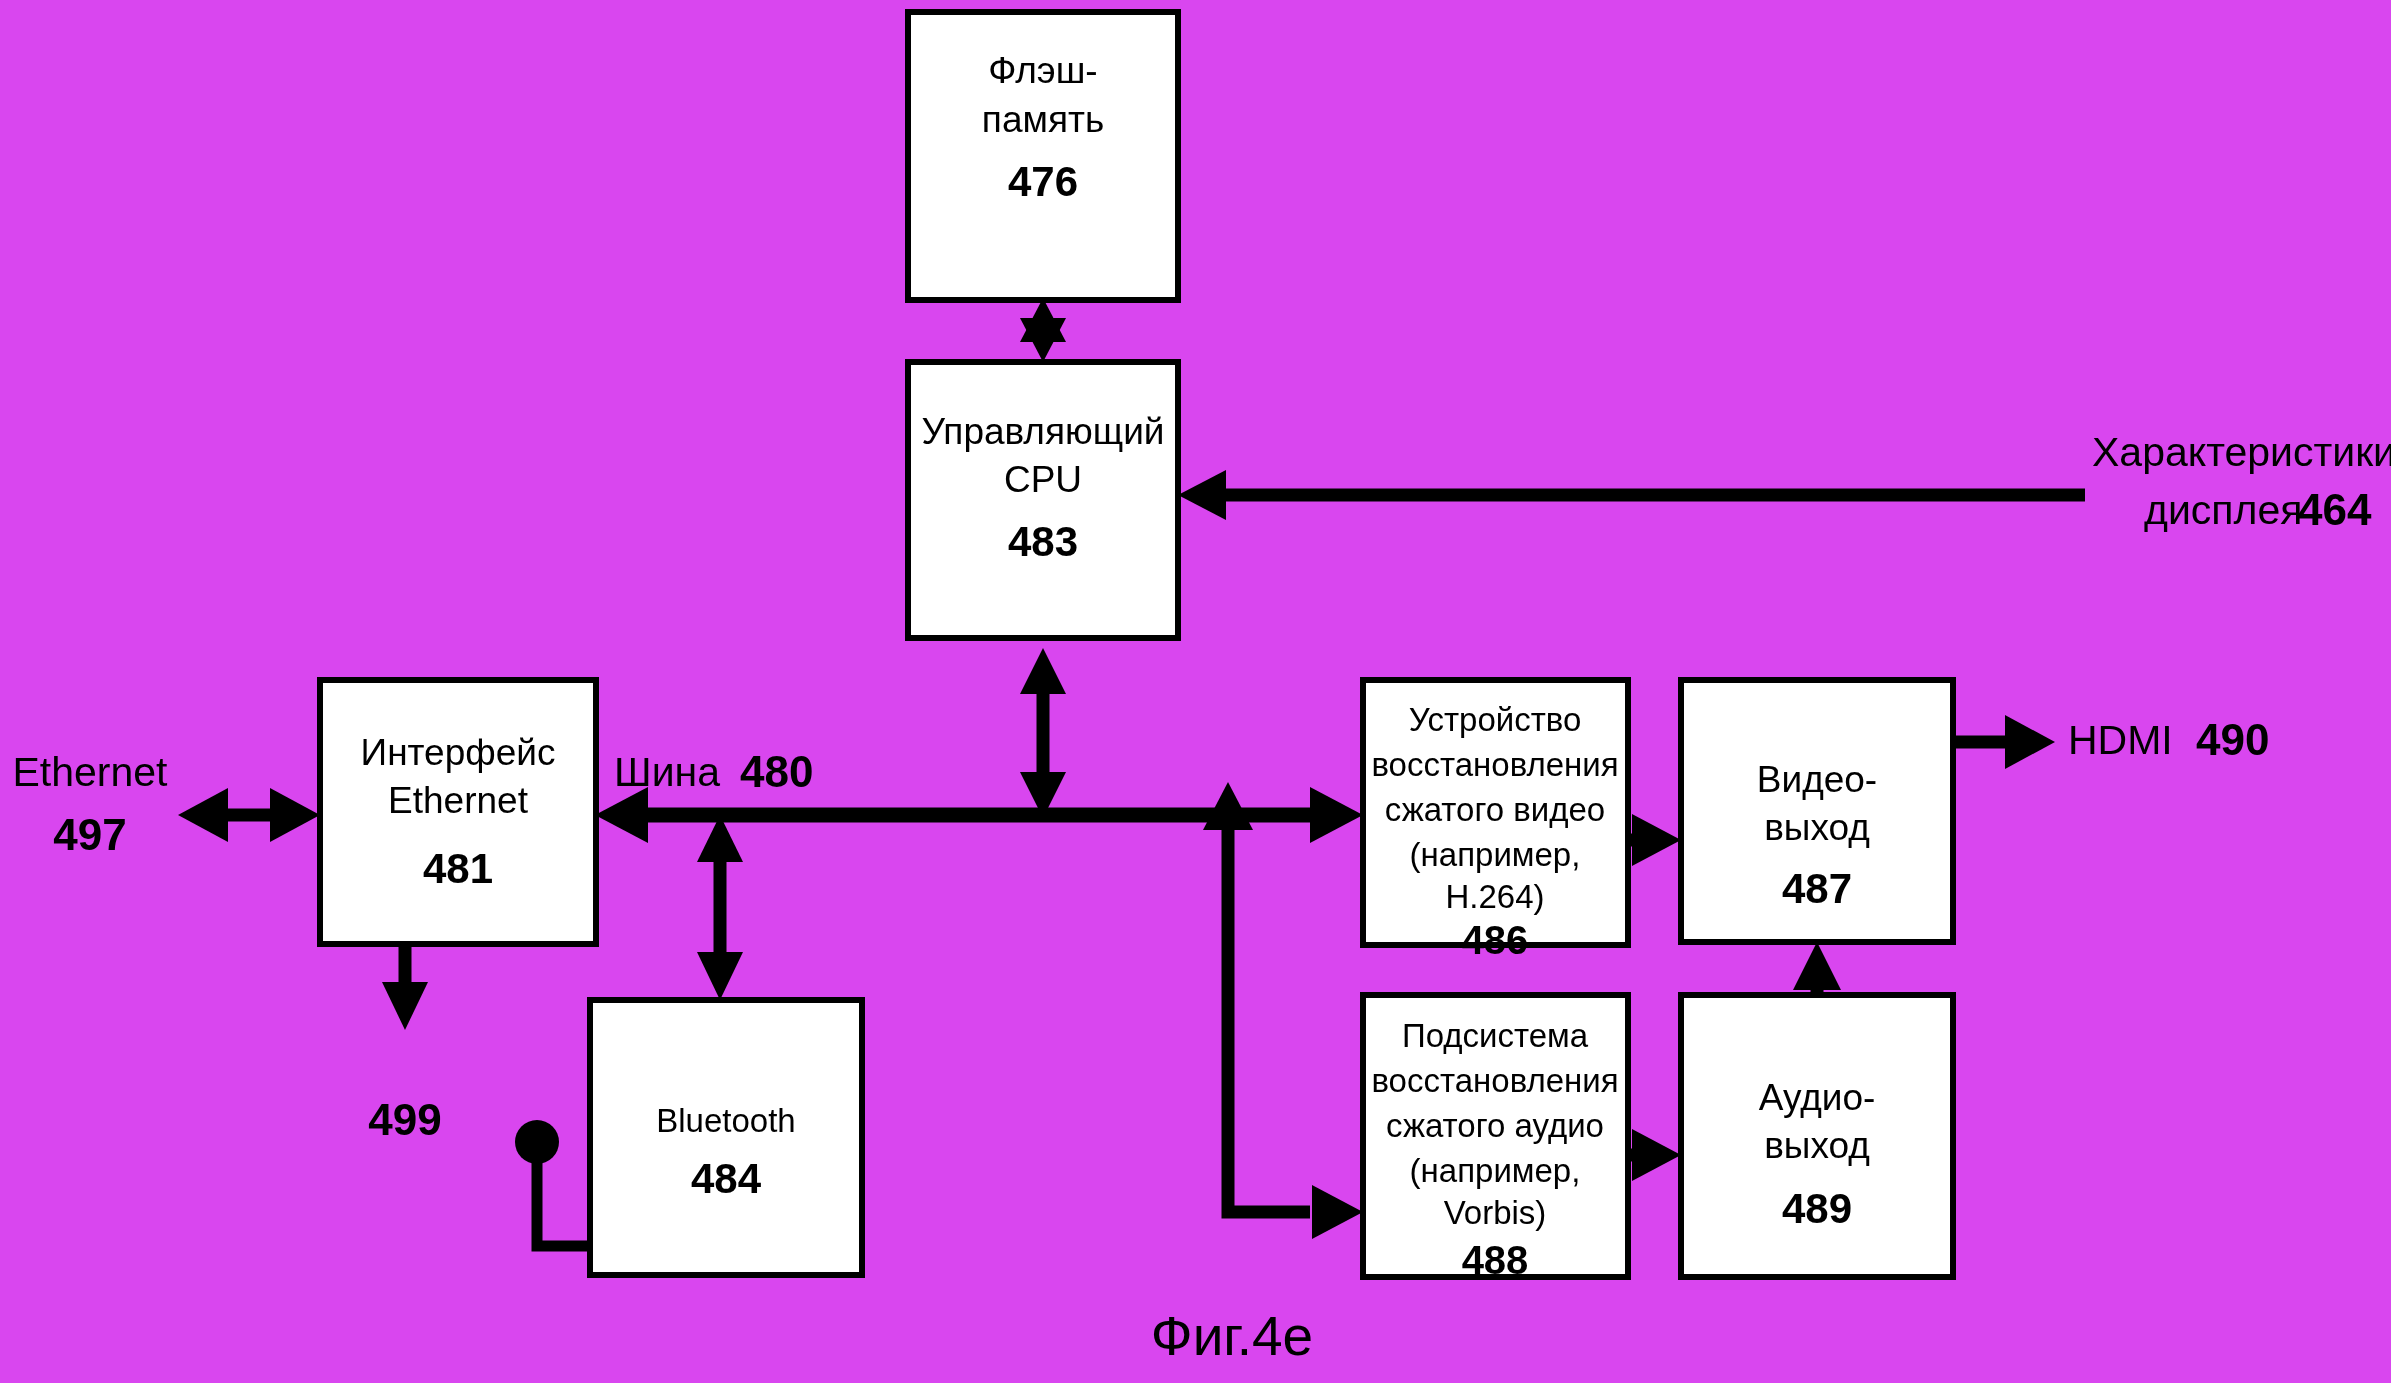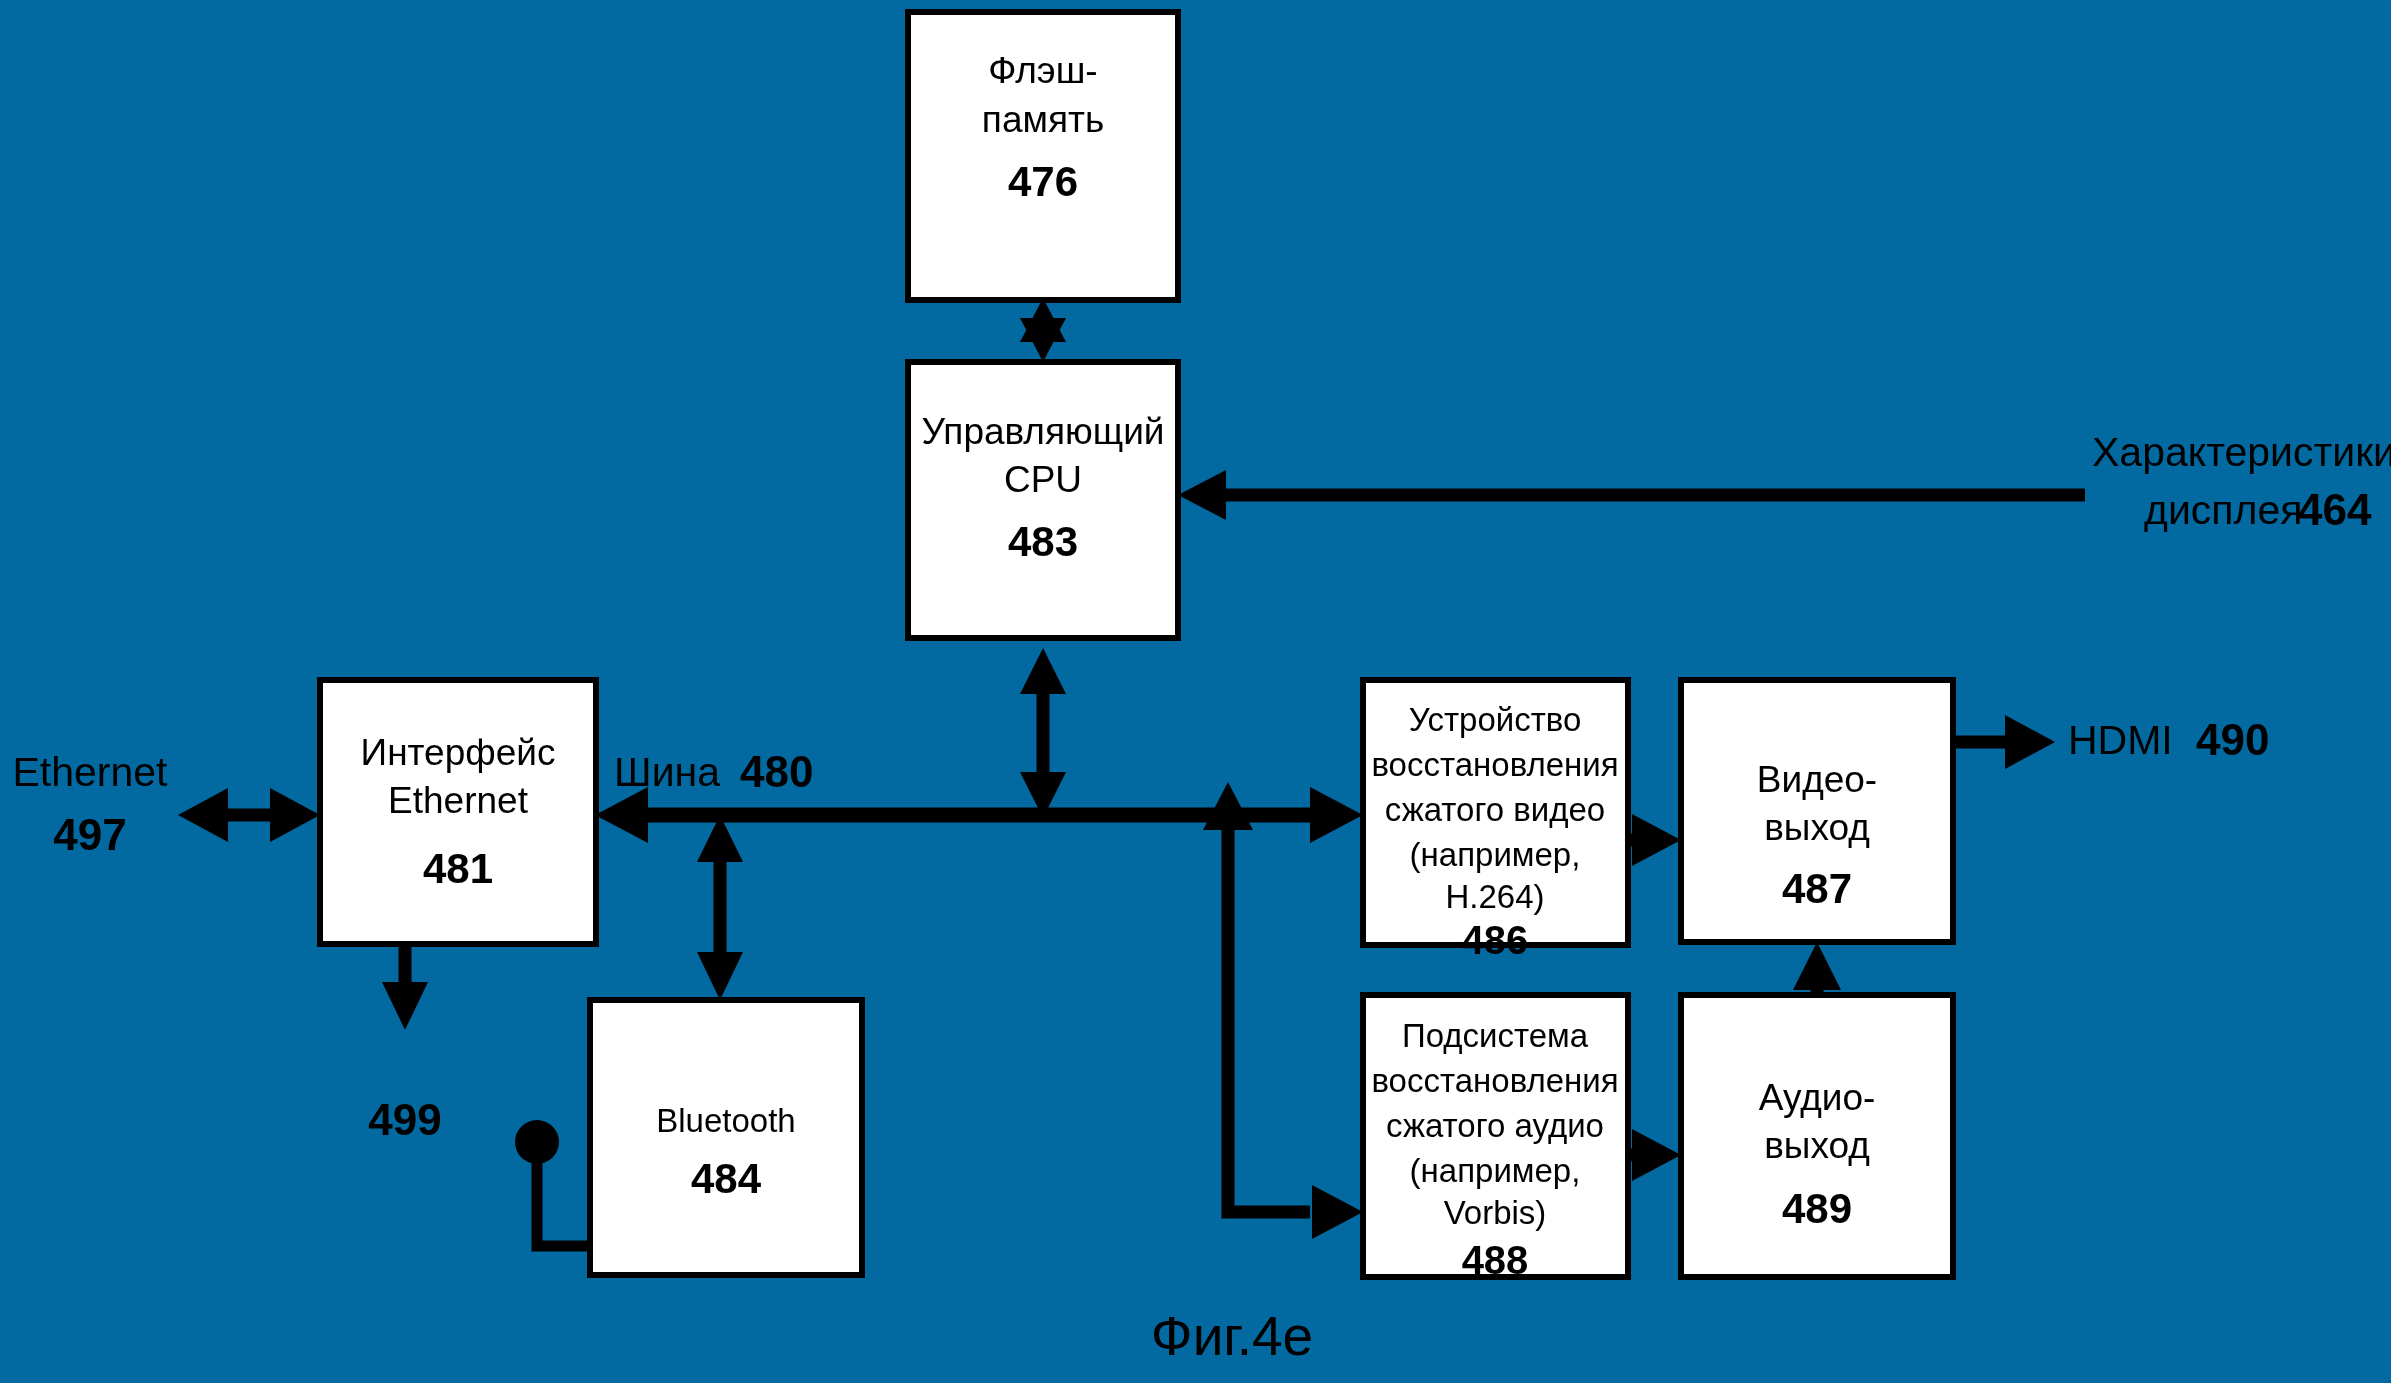--- a/index.html
+++ b/index.html
@@ -10,21 +10,21 @@
   body {
     width: 2391px;
     height: 1383px;
     font-family: "Liberation Sans", sans-serif;
     overflow: hidden;
   }
   #diagram-root {
     position: relative;
     width: 2391px;
     height: 1383px;
-    background: #0369a1;
+    background: #d946ef;
   }
   svg.diagram {
     display: block;
     width: 2391px;
     height: 1383px;
   }
   .blk-rect {
     fill: #ffffff;
     stroke: #000000;
     stroke-width: 6;

